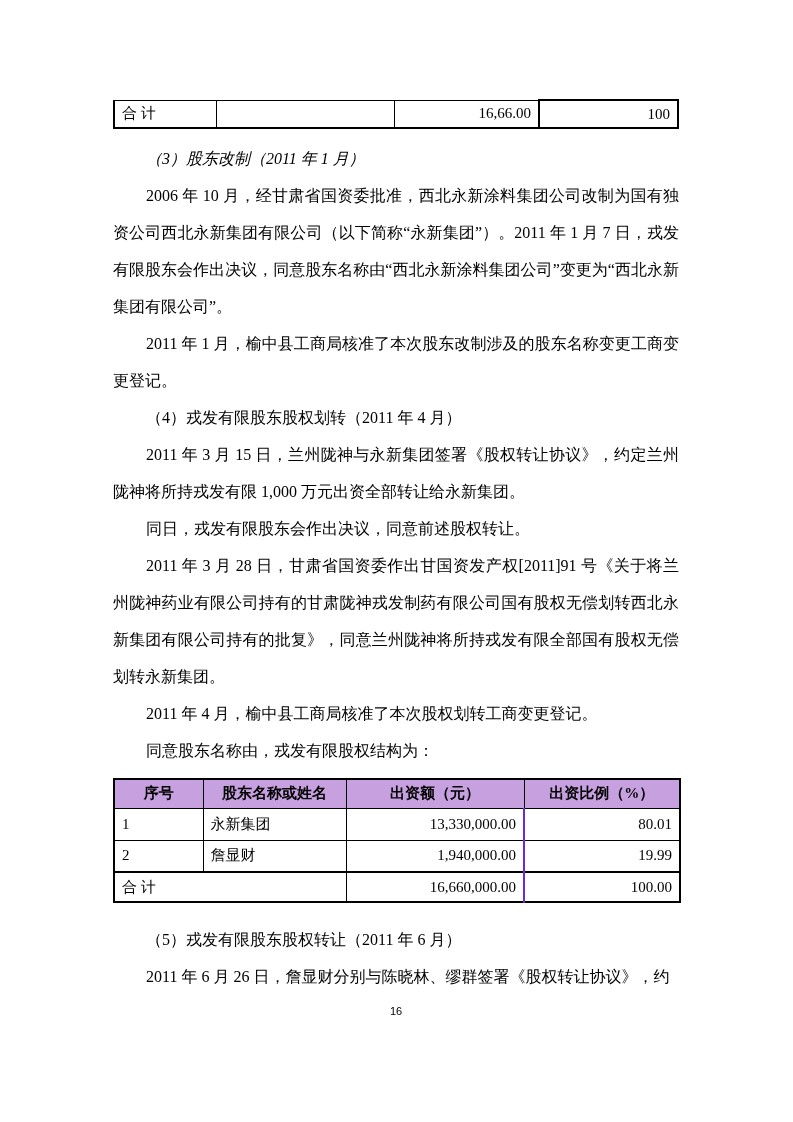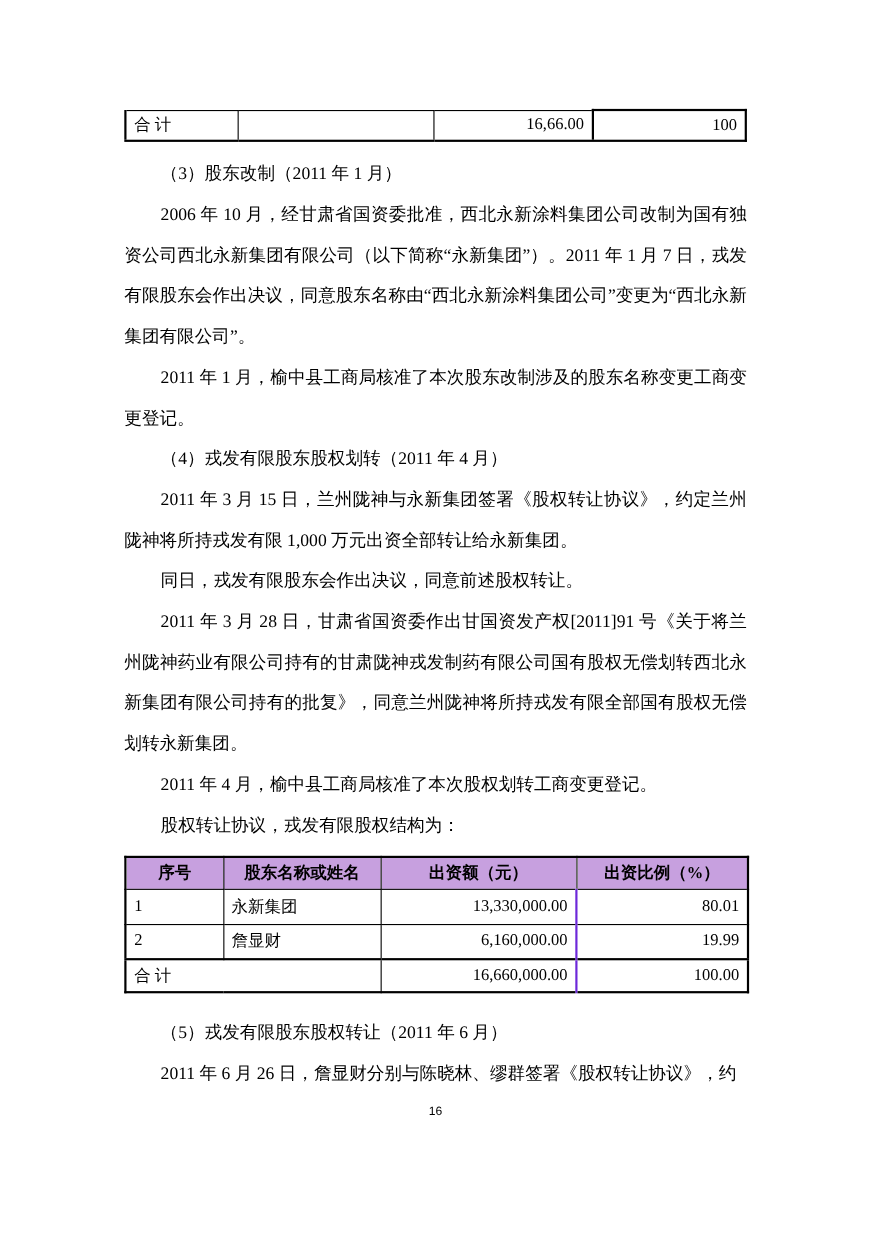--- a/index.html
+++ b/index.html
@@ -45,21 +45,21 @@
 
   
   .para, .heading {
     margin: 0;
     font-size: 16px;
     line-height: 37px;
     text-align: justify;
     text-indent: 33px;
   }
   .heading { text-align: left; }
-  .heading-3 { margin-top: 11px; }
+  .heading-3 { margin-top: 11px; font-style: italic; }
 
   
   table.sh-table {
     border-collapse: collapse;
     table-layout: fixed;
     width: 566px;
     font-size: 15px;
     margin-top: 9px;
     border: 2px solid #000;
   }
@@ -115,21 +115,21 @@
 
   <p class="heading heading-3">（3）股东改制（2011 年 1 月）</p>
   <p class="para">2006 年 10 月，经甘肃省国资委批准，西北永新涂料集团公司改制为国有独资公司西北永新集团有限公司（以下简称“永新集团”）。2011 年 1 月 7 日，戎发有限股东会作出决议，同意股东名称由“西北永新涂料集团公司”变更为“西北永新集团有限公司”。</p>
   <p class="para">2011 年 1 月，榆中县工商局核准了本次股东改制涉及的股东名称变更工商变更登记。</p>
 
   <p class="heading">（4）戎发有限股东股权划转（2011 年 4 月）</p>
   <p class="para">2011 年 3 月 15 日，兰州陇神与永新集团签署《股权转让协议》，约定兰州陇神将所持戎发有限 1,000 万元出资全部转让给永新集团。</p>
   <p class="para">同日，戎发有限股东会作出决议，同意前述股权转让。</p>
   <p class="para">2011 年 3 月 28 日，甘肃省国资委作出甘国资发产权[2011]91 号《关于将兰州陇神药业有限公司持有的甘肃陇神戎发制药有限公司国有股权无偿划转西北永新集团有限公司持有的批复》，同意兰州陇神将所持戎发有限全部国有股权无偿划转永新集团。</p>
   <p class="para">2011 年 4 月，榆中县工商局核准了本次股权划转工商变更登记。</p>
-  <p class="para">股权转让协议，戎发有限股权结构为：</p>
+  <p class="para">同意股东名称由，戎发有限股权结构为：</p>
 
   <table class="sh-table">
     <colgroup>
       <col style="width:89px">
         <col style="width:143px">
         <col style="width:178px">
         <col style="width:156px">
     </colgroup>
     <thead>
       <tr>
@@ -142,21 +142,21 @@
     <tbody>
       <tr>
         <td>1</td>
         <td>永新集团</td>
         <td class="cell-right">13,330,000.00</td>
         <td class="cell-right pct-cell">80.01</td>
       </tr>
       <tr>
         <td>2</td>
         <td>詹显财</td>
-        <td class="cell-right">6,160,000.00</td>
+        <td class="cell-right">1,940,000.00</td>
         <td class="cell-right pct-cell">19.99</td>
       </tr>
       <tr class="total-row">
         <td colspan="2" class="cell-center">合 计</td>
         <td class="cell-right amount-cell">16,660,000.00</td>
         <td class="cell-right pct-cell">100.00</td>
       </tr>
     </tbody>
   </table>
 

